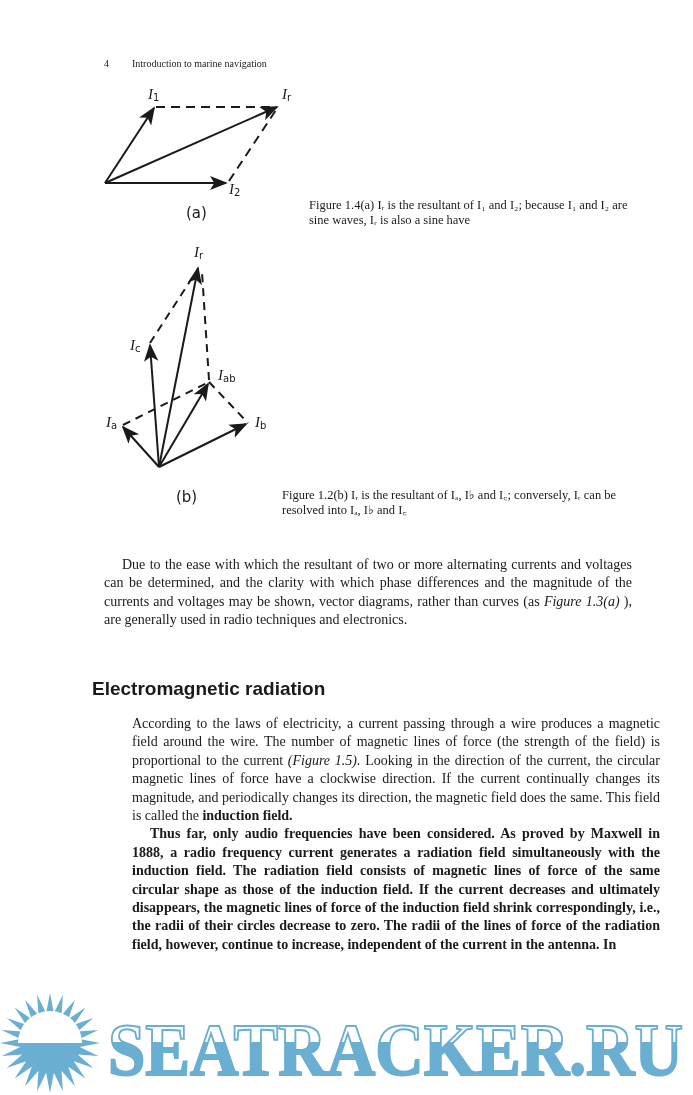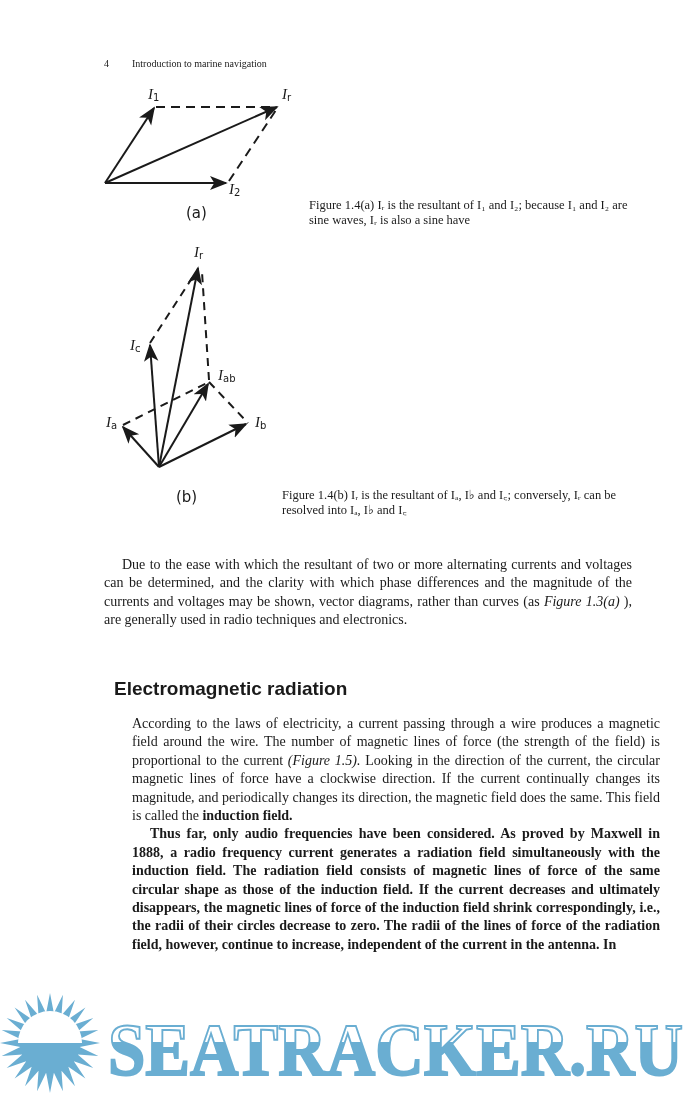--- a/index.html
+++ b/index.html
@@ -9,21 +9,21 @@
     svg.fig { position:absolute; left:0; top:0; }
     .lbli { font-family:"Liberation Serif", serif; font-style:italic; font-size:15px; fill:#1a1a1a; }
     .sub { font-family:"DejaVu Sans", sans-serif; font-size:10px; font-style:normal; }
     .caption { position:absolute; font-size:12.5px; line-height:15px; }
     .caption b { font-weight:normal; }
     .caption-a { left:309px; top:198px; width:330px; }
     .caption-b { left:282px; top:488px; width:360px; }
     .sub-label { position:absolute; font-family:"DejaVu Sans", sans-serif; font-size:15px; }
     .body-text { position:absolute; left:104px; width:528px; font-size:14px; line-height:18.4px; text-align:justify; }
     .para1 { top:556px; text-indent:18px; }
-    .heading { position:absolute; left:114px; top:678px; font-family:"Liberation Sans", sans-serif; font-weight:bold; font-size:19px; }
+    .heading { position:absolute; left:92px; top:678px; font-family:"Liberation Sans", sans-serif; font-weight:bold; font-size:19px; }
     .para2 { top:715px;margin-left:28px; }
     .para3 { text-indent:18px;font-weight:bold; }
     .watermark { position:absolute; left:0; top:990px; width:693px; height:105px; }
   </style>
 </head>
 <body>
 
 <div class="running-head">
   <span class="pg">4</span><span>Introduction to marine navigation</span>
 </div>
@@ -61,21 +61,21 @@
     <text class="lbli" x="218" y="380"><tspan>I</tspan><tspan class="sub" dy="2">ab</tspan></text>
     <text class="lbli" x="106" y="427"><tspan>I</tspan><tspan class="sub" dy="2">a</tspan></text>
     <text class="lbli" x="255" y="427"><tspan>I</tspan><tspan class="sub" dy="2">b</tspan></text>
   </g>
 </svg>
 
 <div class="sub-label" style="left:186px; top:204px;">(a)</div>
 <div class="caption caption-a"><b>Figure 1.4(a)</b><span> Iᵣ is the resultant of I₁ and I₂; because I₁ and I₂ are sine waves, Iᵣ is also a sine have</span></div>
 
 <div class="sub-label" style="left:176px; top:488px;">(b)</div>
-<div class="caption caption-b"><b>Figure 1.4(b)</b><span> Iᵣ is the resultant of Iₐ, I♭ and I꜀; conversely, Iᵣ can be resolved into Iₐ, I♭ and I꜀</span></div>
+<div class="caption caption-b"><b>Figure 1.2(b)</b><span> Iᵣ is the resultant of Iₐ, I♭ and I꜀; conversely, Iᵣ can be resolved into Iₐ, I♭ and I꜀</span></div>
 
 <div class="body-text para1"><span>Due to the ease with which the resultant of two or more alternating currents and voltages can be determined, and the clarity with which phase differences and the magnitude of the currents and voltages may be shown, vector diagrams, rather than curves (as </span><i>Figure 1.3(a)</i><span> ), are generally used in radio techniques and electronics.</span></div>
 
 <div class="heading">Electromagnetic radiation</div>
 
 <div class="body-text para2"><span>According to the laws of electricity, a current passing through a wire produces a magnetic field around the wire. The number of magnetic lines of force (the strength of the field) is proportional to the current </span><i>(Figure 1.5).</i><span> Looking in the direction of the current, the circular magnetic lines of force have a clockwise direction. If the current continually changes its magnitude, and periodically changes its direction, the magnetic field does the same. This field is called the </span><b>induction field.</b>
 <div class="para3"><span>Thus far, only audio frequencies have been considered. As proved by Maxwell in 1888, a radio frequency current generates a </span><b>radiation field</b><span> simultaneously with the induction field. The radiation field consists of magnetic lines of force of the same circular shape as those of the induction field. If the current decreases and ultimately disappears, the magnetic lines of force of the induction field shrink correspondingly, i.e., the radii of their circles decrease to zero. The radii of the lines of force of the radiation field, however, continue to increase, independent of the current in the antenna. In</span></div>
 </div>
 
 <svg class="watermark" width="693" height="105" viewBox="0 0 693 105">

